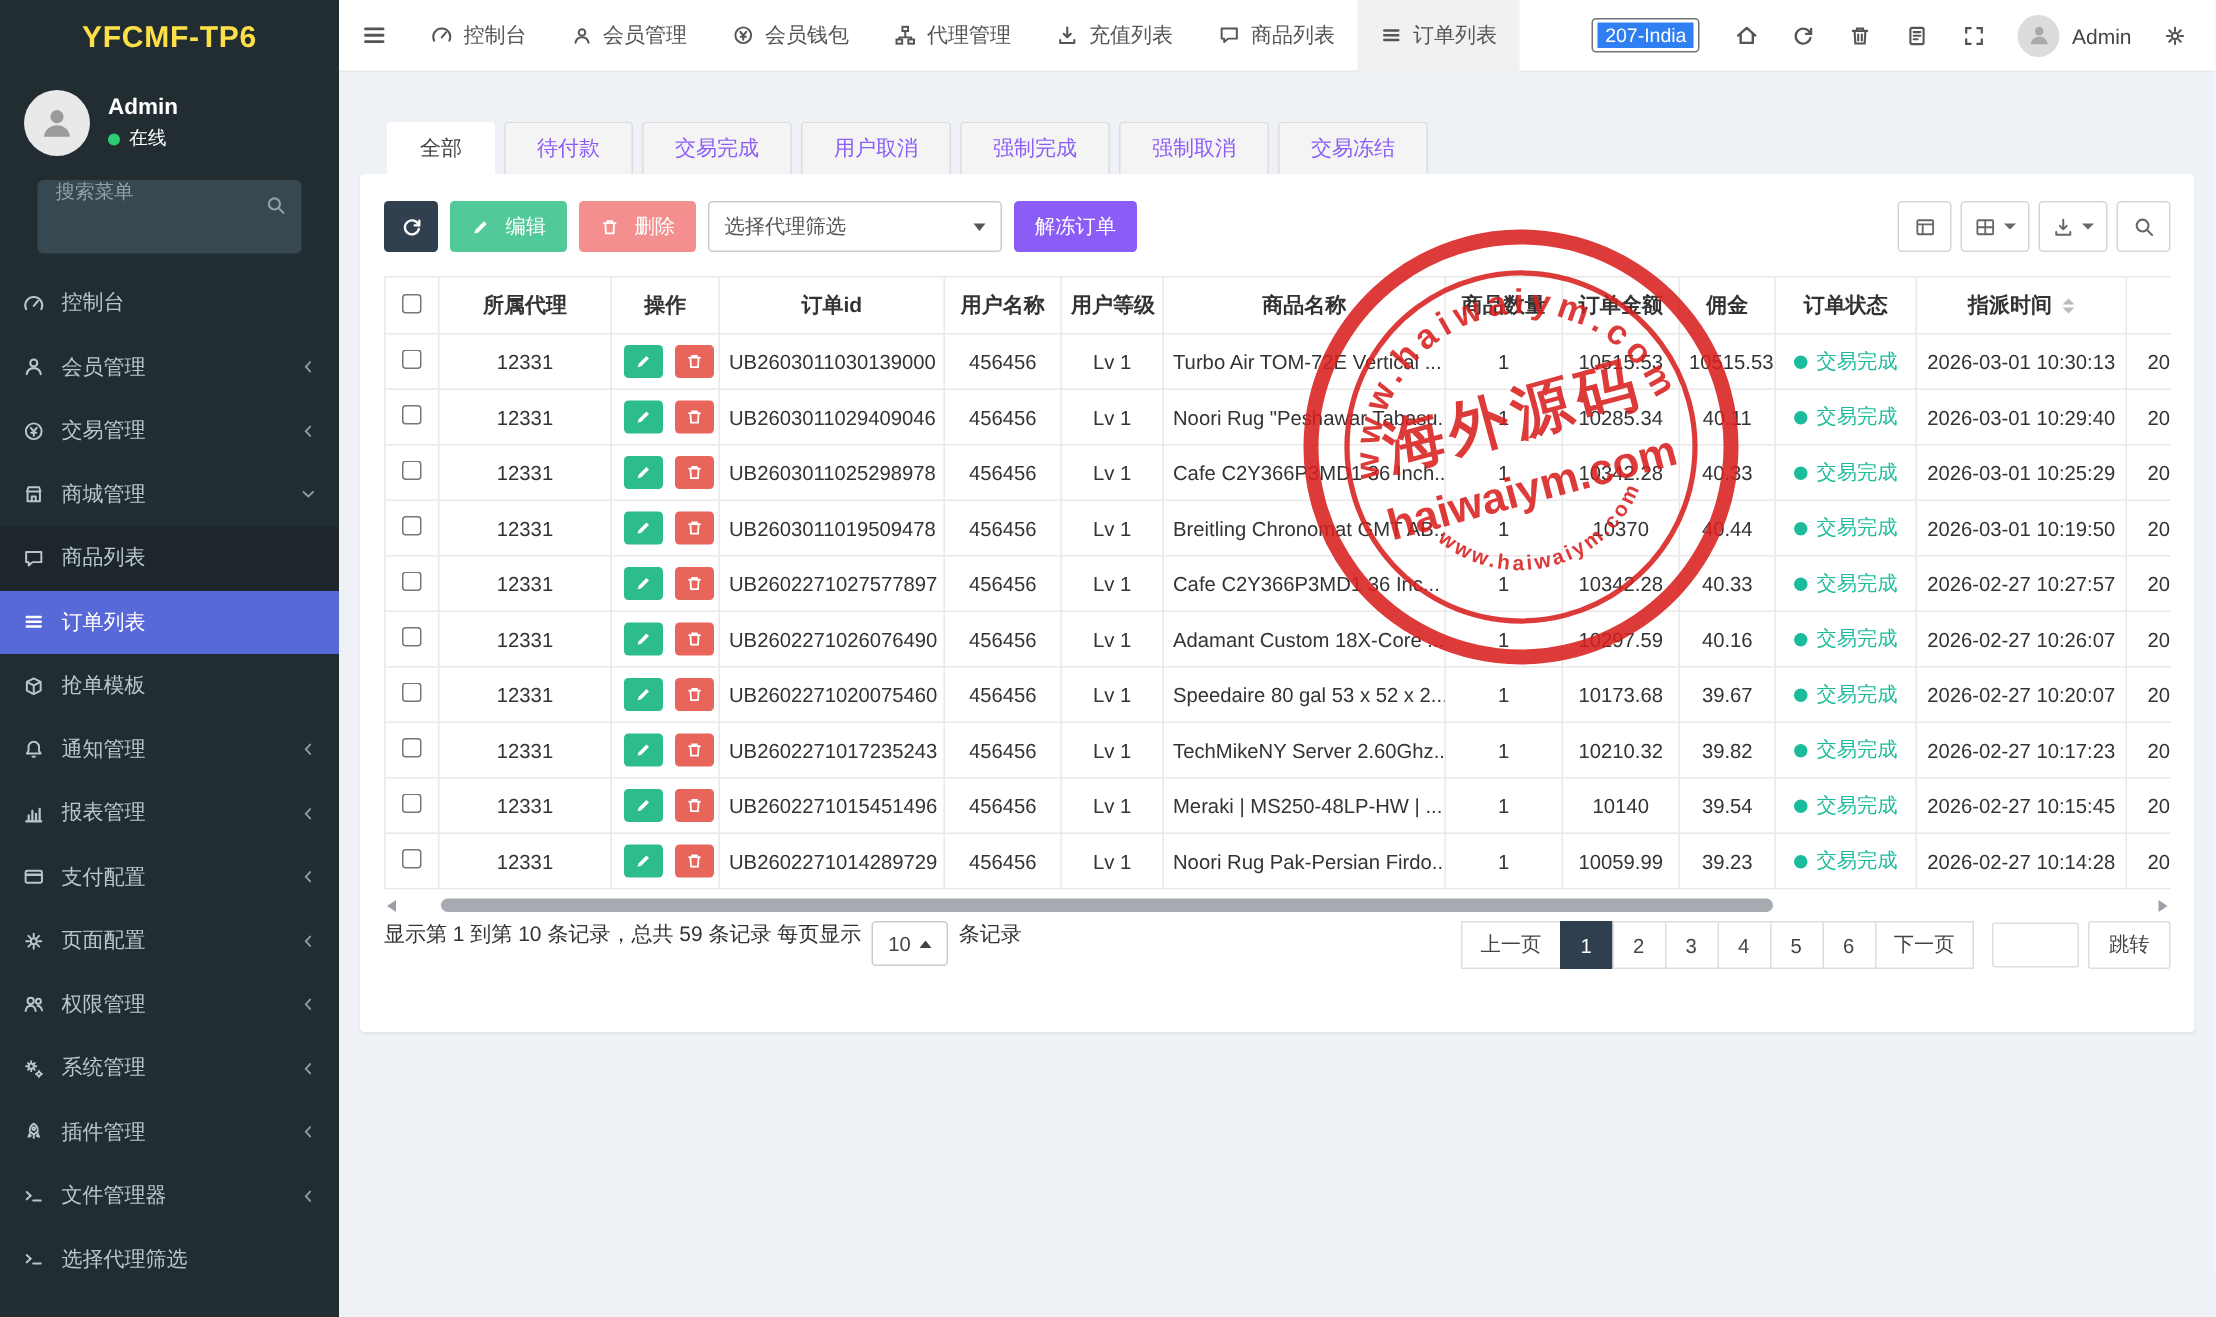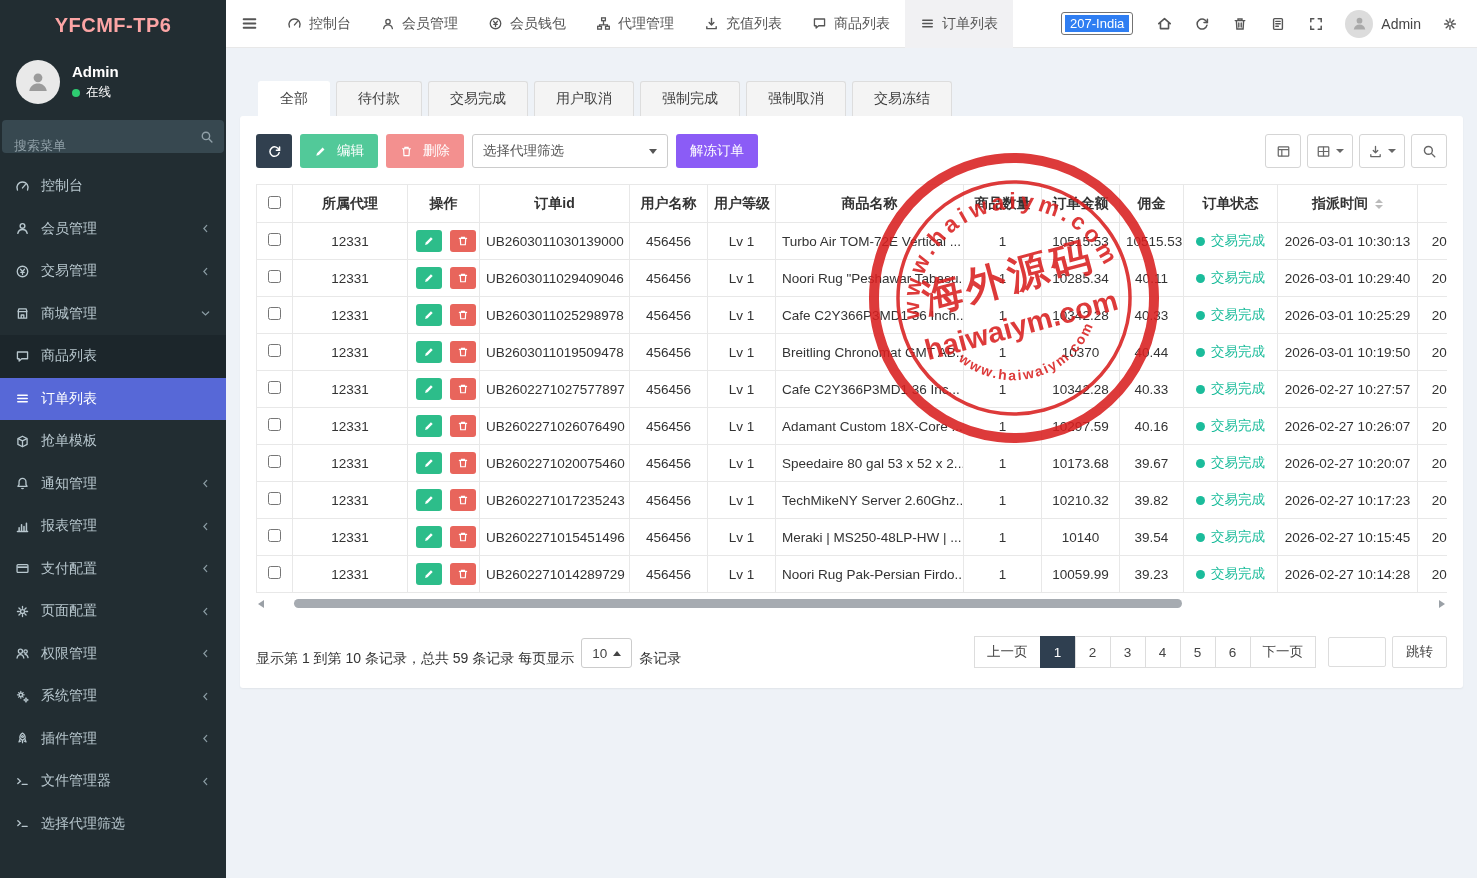--- a/index.html
+++ b/index.html
@@ -8,27 +8,27 @@
     position:relative; overflow:hidden;
     background:#eef2f7;
     font-family:"Liberation Sans","DejaVu Sans",sans-serif;
     color:#333; font-size:14px;
   }
   .i { display:inline-flex; align-items:center; justify-content:center; flex:none; }
   .i svg { display:block; }
 
   
   .sidebar { position:absolute; left:0; top:0; width:226px; height:878px; background:#222d32; color:#b8c7ce; z-index:20; }
-  .logo { height:50px; display:flex; align-items:center; justify-content:center; color:#fca5a5; font-size:20px; font-weight:bold; letter-spacing:.5px; }
+  .logo { height:50px; display:flex; align-items:center; justify-content:center; color:#fde047; font-size:20px; font-weight:bold; letter-spacing:.5px; }
   .user-panel { display:flex; align-items:center; gap:12px; padding:10px 16px 12px; }
   .avatar { width:44px; height:44px; border-radius:50%; background:#e9e9e9; display:flex; align-items:center; justify-content:center; color:#9b9b9b; }
   .uname { color:#fff; font-weight:bold; font-size:15px; margin-bottom:4px; }
   .ustatus { color:#fff; font-size:12.5px; display:flex; align-items:center; gap:6px; }
   .dot { width:8px; height:8px; border-radius:50%; background:#2ecc71; display:inline-block; }
-  .search-box { margin:4px 2px 12px; height:33px; display:flex; align-items:flex-end; background:#374850; border-radius:4px; overflow:hidden; }
+  .search-box { margin:4px 25px 12px; height:49px; display:flex; align-items:flex-start; background:#374850; border-radius:4px; overflow:hidden; }
   .search-box input { flex:1; min-width:0; background:transparent; border:0; outline:none; color:#fff; font-size:13px; padding:0 12px; font-family:inherit; }
   .search-box input::placeholder { color:#90a0a8; }
   .search-btn { background:transparent; border:0; color:#90a0a8; width:34px; height:33px; display:flex; align-items:center; justify-content:center; cursor:pointer; }
   .menu { margin-top:2px; }
   .mi { height:42.5px; display:flex; align-items:center; gap:11px; padding:0 15px; font-size:14px; cursor:pointer; color:#b8c7ce; }
   .mi .ml { flex:1; white-space:nowrap; overflow:hidden; }
   .mi .chev { color:#8a9ba3; }
   .mi.active { background:#5768d7; color:#fff; }
   .submenu { background:#1c262b; }
 
@@ -40,21 +40,21 @@
   .nav-right { margin-left:auto; display:flex; align-items:center; gap:4px; padding-right:10px; }
   .sel-box { border:1px solid #737373; border-radius:3px; padding:2px 3px; margin-right:10px; background:#fff; }
   .sel-text { background:#2f7ef2; color:#fff; font-size:13px; padding:1px 5px; display:inline-block; }
   .icon-btn { width:34px; height:40px; border:0; background:transparent; color:#555; display:flex; align-items:center; justify-content:center; cursor:pointer; }
   .nav-user { display:flex; align-items:center; gap:8px; padding:0 8px; cursor:pointer; color:#444; }
   .mini-avatar { width:28px; height:28px; border-radius:50%; background:#dcdcdc; display:flex; align-items:center; justify-content:center; color:#a9a9a9; }
 
   
   .main { position:absolute; left:226px; top:48px; right:0; bottom:0; padding:33px 14px 0 14px; }
   .tabs { display:flex; gap:6px; margin-left:18px; align-items:flex-end; }
-  .tab { height:35px; padding:0 21px; display:flex; align-items:center; background:#f4f4f4; border:1px solid #ddd; border-bottom:none; border-radius:3px 3px 0 0; color:#404040; font-size:14px; cursor:pointer; }
+  .tab { height:35px; padding:0 21px; display:flex; align-items:center; background:#f4f4f4; border:1px solid #ddd; border-bottom:none; border-radius:3px 3px 0 0; color:#8b5cf6; font-size:14px; cursor:pointer; }
   .tab.active { background:#fff; border-color:#fff; color:#444; }
 
   .card { background:#fff; border-radius:3px; box-shadow:0 1px 2px rgba(0,0,0,.06); padding:18px 16px 16px; min-height:572px; }
 
   .toolbar { display:flex; align-items:center; gap:8px; margin-bottom:16px; }
   .btn { height:34px; border:1px solid transparent; border-radius:3px; font-size:13.5px; display:inline-flex; align-items:center; gap:10px; padding:0 13px; cursor:pointer; color:#fff; font-family:inherit; }
   .btn-dark { background:#31404f; width:36px; justify-content:center; padding:0; }
   .btn-edit { background:#52c999; }
   .btn-del { background:#f3908f; }
   .btn-green { background:#8b5cf6; }
@@ -82,21 +82,21 @@
   .sort .dn { border-top:4px solid #bbb; }
 
   
   .hscroll { position:relative; height:12px; margin-top:5px; }
   .hs-arrow { position:absolute; top:2px; width:0; height:0; border-top:4px solid transparent; border-bottom:4px solid transparent; }
   .hs-left { left:2px; border-right:6px solid #9aa0a6; }
   .hs-right { right:2px; border-left:6px solid #9aa0a6; }
   .hs-thumb { position:absolute; left:38px; top:1px; width:888px; height:9px; background:#a6abb1; border-radius:5px; cursor:pointer; }
 
   
-  .card-footer { display:flex; align-items:flex-end; margin-top:26px; font-size:14px; color:#333; }
+  .card-footer { display:flex; align-items:flex-start; margin-top:4px; font-size:14px; color:#333; }
   .pagesize-btn { display:inline-flex; align-items:center; height:30px; padding:0 10px; border:1px solid #ccc; border-radius:3px; background:#fff; color:#444; margin:0 7px; cursor:pointer; font-size:13.5px; }
   .pager { margin-left:auto; display:flex; align-items:center; }
   .pg { min-width:36px; height:32px; padding:0 12px; border:1px solid #ddd; background:#fff; color:#444; font-size:13.5px; display:inline-flex; align-items:center; justify-content:center; margin-left:-1px; cursor:pointer; font-family:inherit; }
   .pg.active { background:#2f3f50; border-color:#2f3f50; color:#fff; }
   .jump-input { width:58px; height:30px; border:1px solid #ddd; border-radius:2px; margin-left:12px; outline:none; padding:0 6px; font-family:inherit; }
   .jump-btn { height:32px; padding:0 13px; border:1px solid #ddd; background:#fff; border-radius:2px; margin-left:6px; color:#444; cursor:pointer; font-size:13.5px; font-family:inherit; }
 
   
   .watermark { position:absolute; left:858px; top:142px; width:312px; height:312px; transform:rotate(-15deg); opacity:.88; z-index:60; pointer-events:none; }
 </style>

